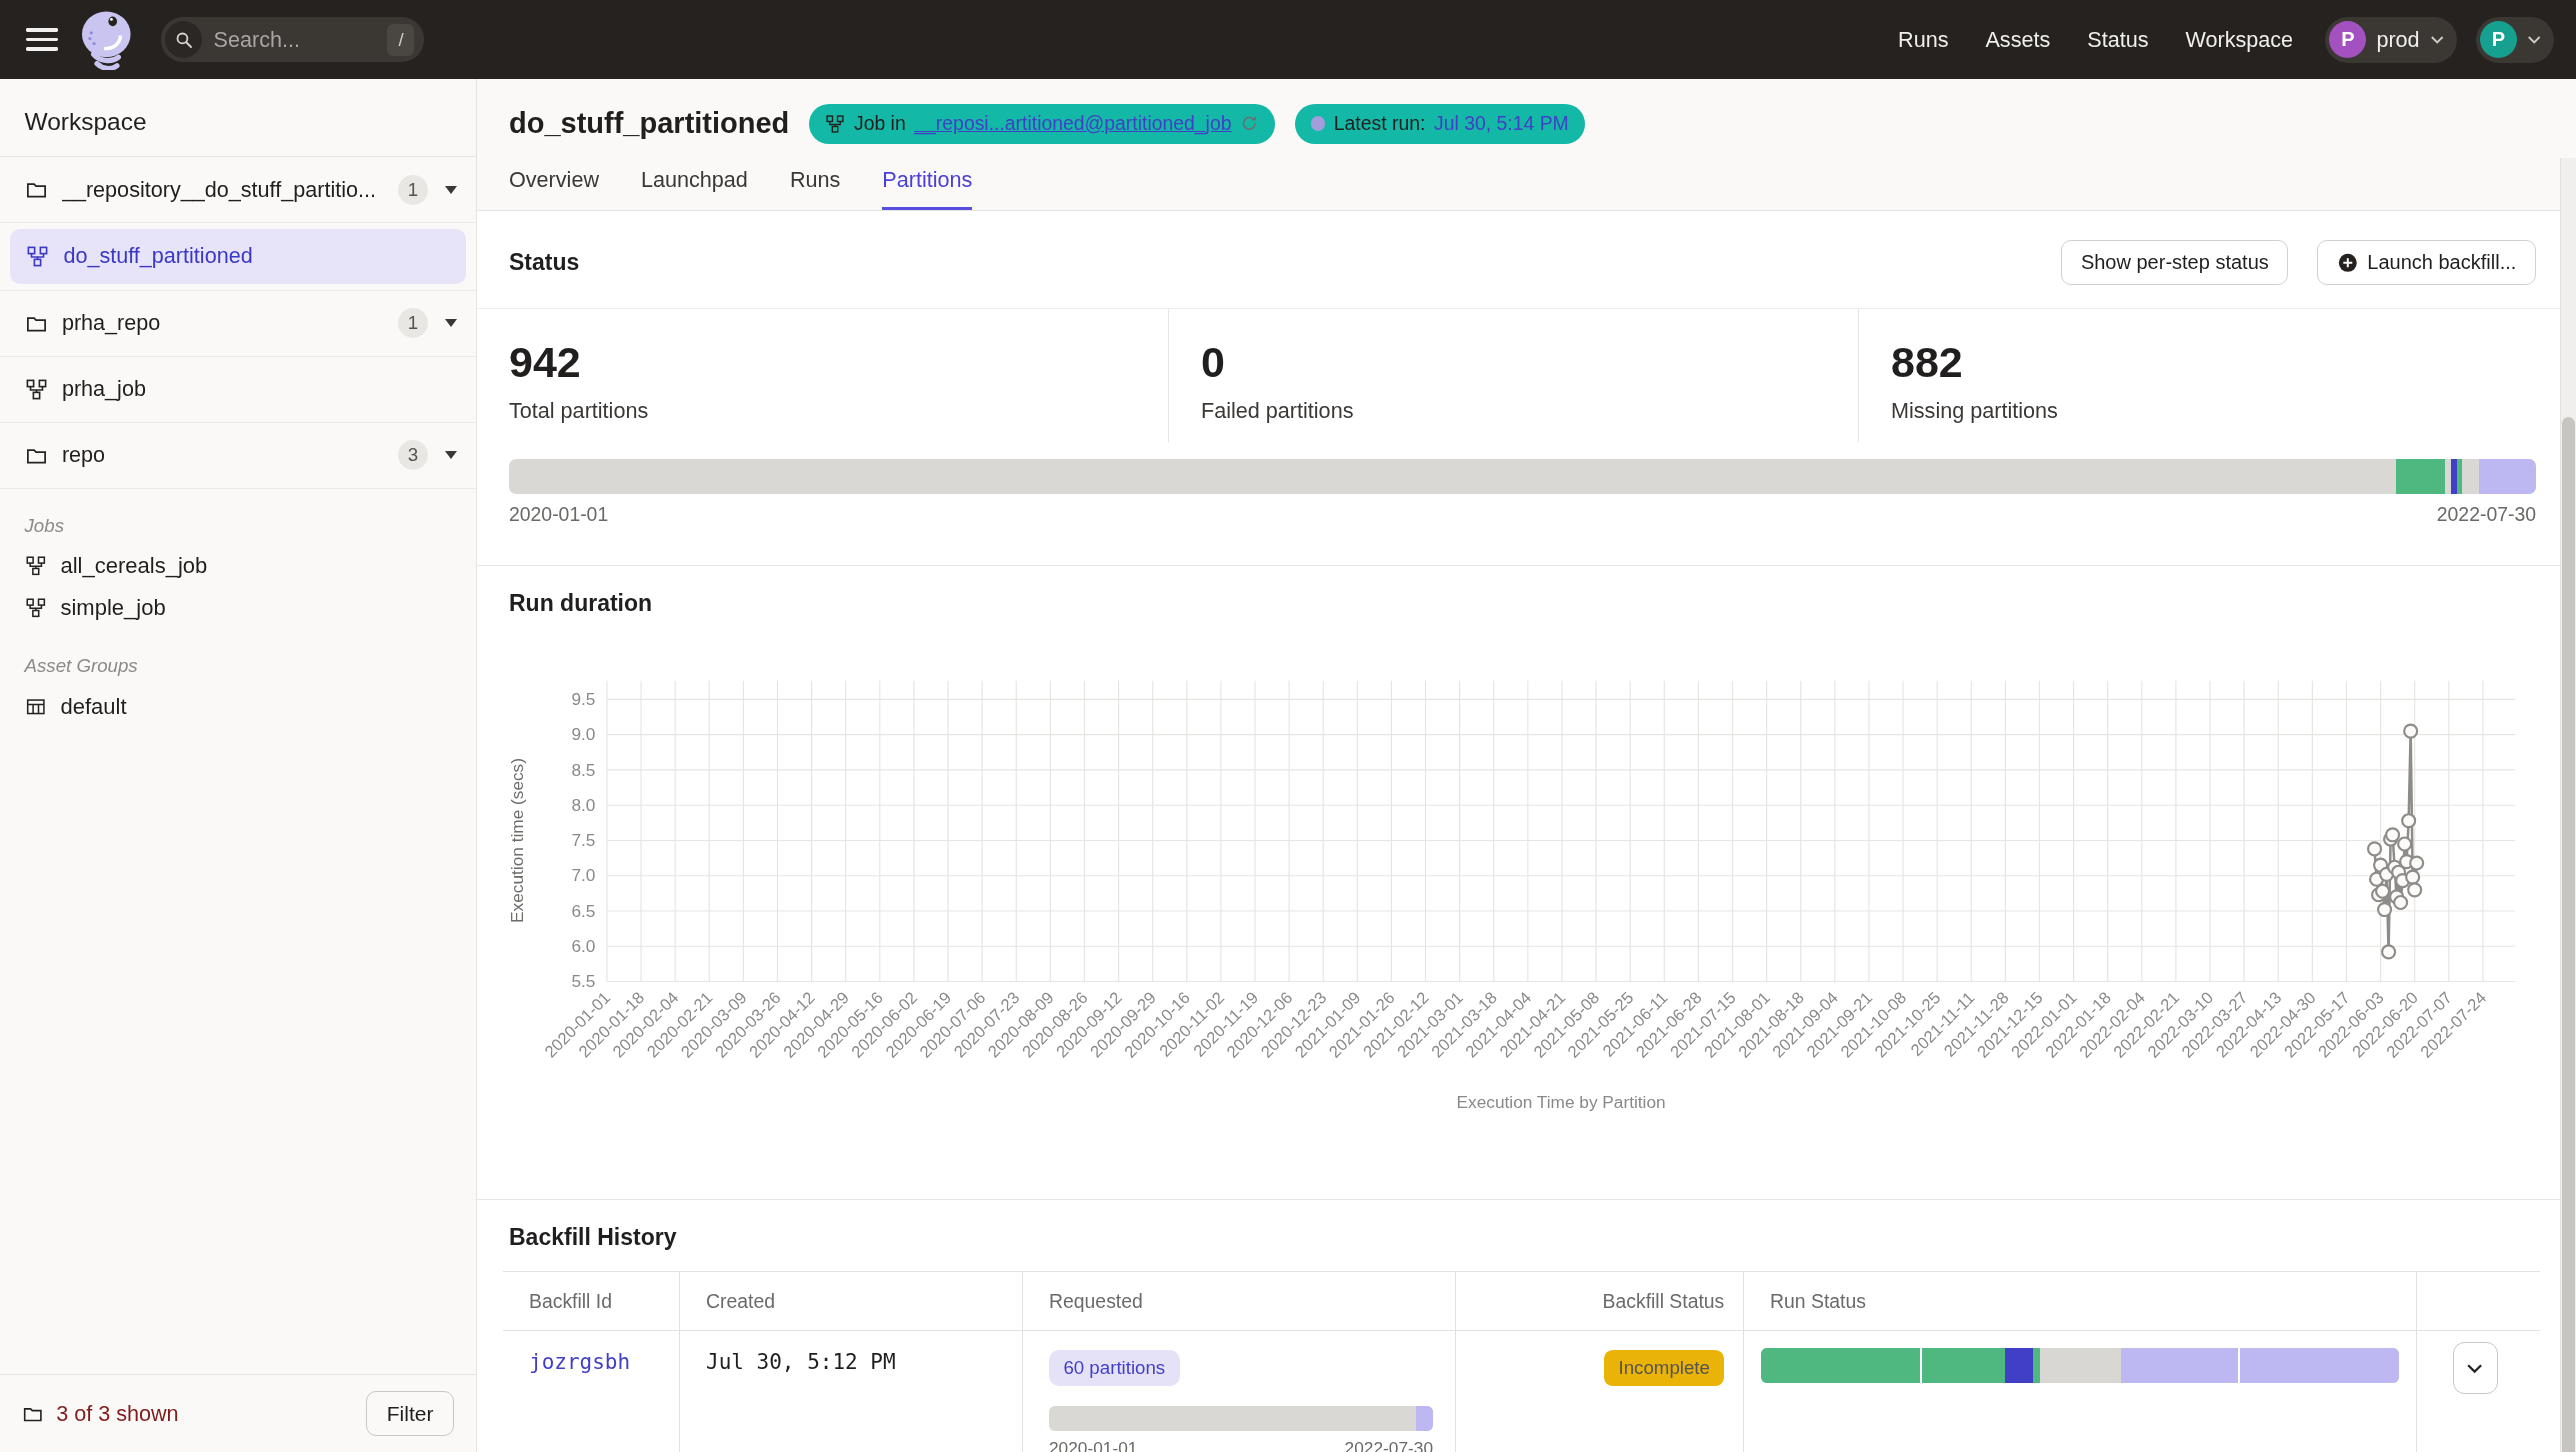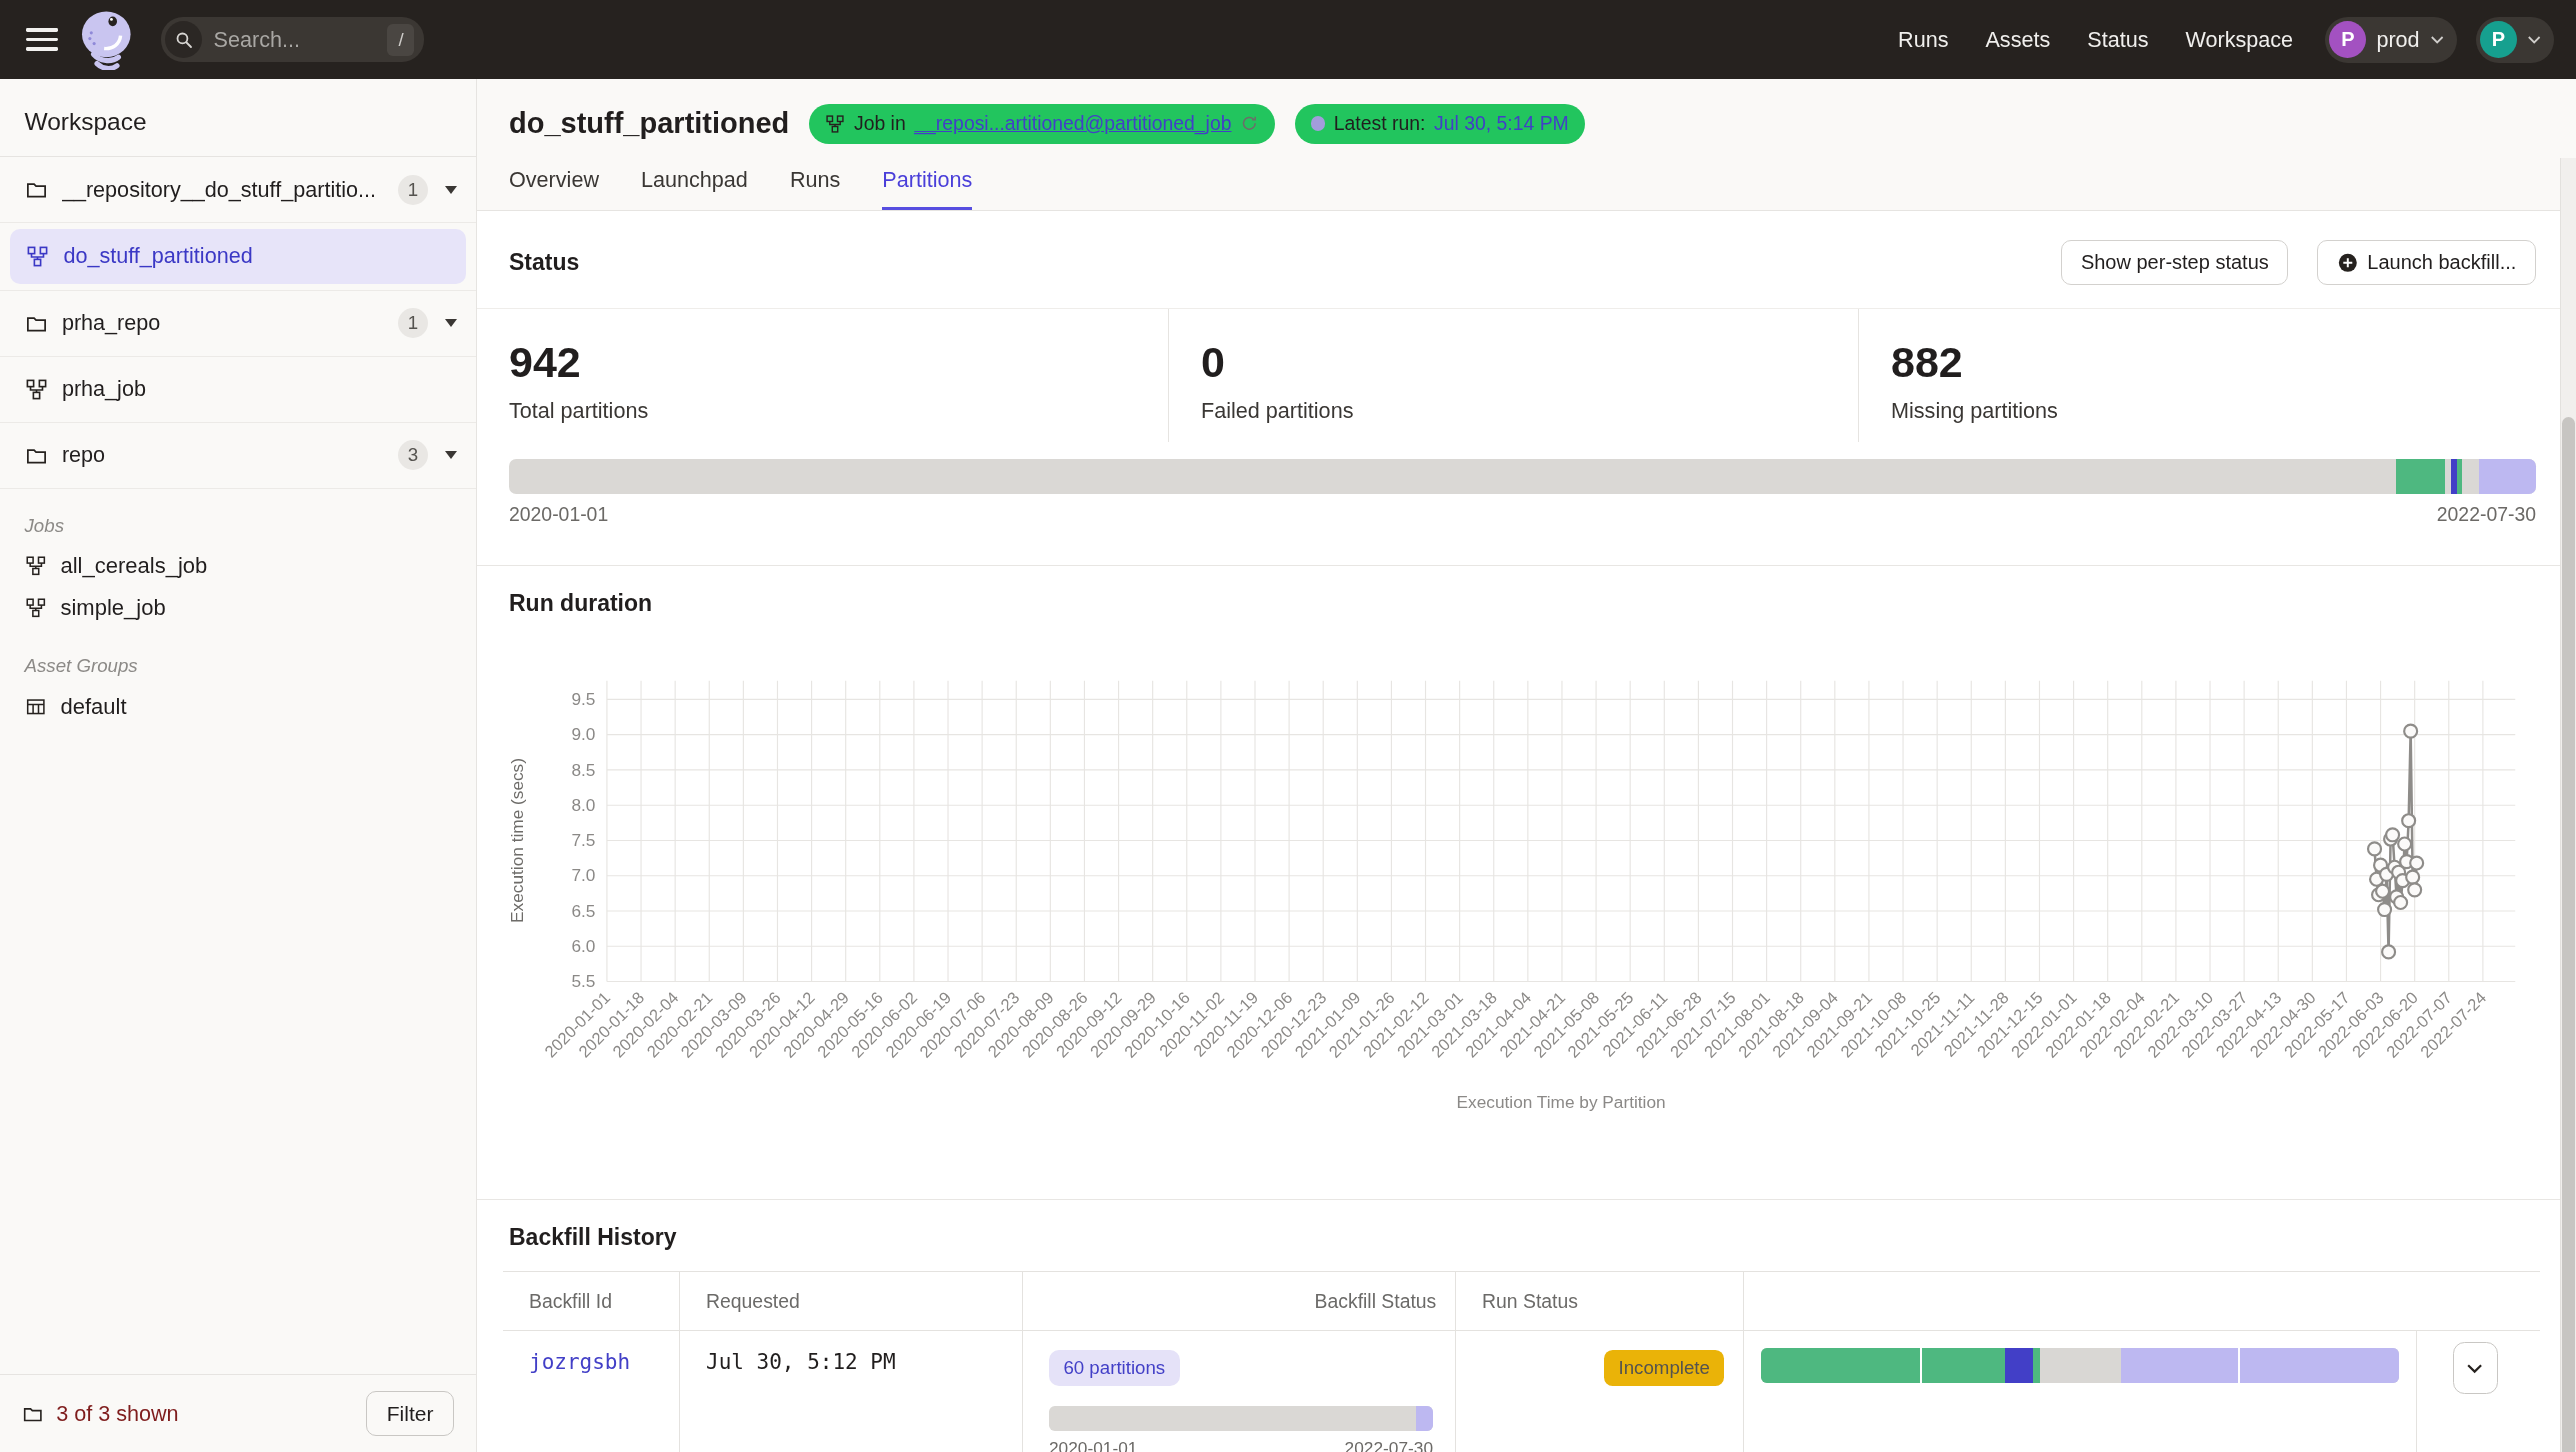--- a/index.html
+++ b/index.html
@@ -40,21 +40,21 @@
   .side-footer { position:absolute; left:0; right:0; bottom:0; height:78px; border-top:0.7px solid #E6E4E1; display:flex; align-items:center; padding:0 21.6px; gap:13px; background:#FAF9F7; }
   .side-footer .cnt { font-size:21.6px; color:#7f1d1d; }
   .btn { border:0.7px solid #C9C7C4; border-radius:10px; background:transparent; font-size:21px; color:#211E1E; padding:9.4px 20px; cursor:pointer; font-family:inherit; }
   .side-footer .btn { margin-left:auto; }
 
   
   main { flex:1; position:relative; background:#fff; }
   .page-head { background:#FAF9F7; padding:24.5px 40px 0 32px; border-bottom:0.7px solid #E6E4E1; }
   .title-row { display:flex; align-items:center; gap:20px; }
   h1 { font-size:29px; font-weight:700; color:#211E1E; }
-  .hpill { height:40px; background:#22c55e; border-radius:20px; display:flex; align-items:center; gap:8.6px; padding:0 16px; font-size:19.4px; color:#211E1E; }
+  .hpill { height:40px; background:#14b8a6; border-radius:20px; display:flex; align-items:center; gap:8.6px; padding:0 16px; font-size:19.4px; color:#211E1E; }
   .hpill a { color:#423FC7; text-decoration:underline; cursor:pointer; }
   .hpill .runlink { color:#423FC7; text-decoration:none; cursor:pointer; }
   .dot { width:14.4px; height:14.4px; border-radius:50%; background:#A29DDB; }
   .tabs { margin-top:23px; display:flex; gap:42px; }
   .tab { font-size:21.6px; color:#3A3734; padding-bottom:14.4px; cursor:pointer; border-bottom:3.6px solid transparent; }
   .tab.active { color:#4A3FD9; border-bottom-color:#574EE0; font-weight:500; }
 
   .status-row { display:flex; align-items:center; padding:29px 40px 23px 32px; }
   h2 { font-size:23px; font-weight:700; color:#211E1E; }
   .status-btns { margin-left:auto; display:flex; gap:29px; }
@@ -483,20 +483,21 @@
       </svg>
 
     <hr class="rule2" style="margin-top:72px">
     <div class="sect-head">
         <h2>Backfill History</h2>
       </div>
 
     <div class="bf-table">
       <div class="bf-header">
         <div class="hcell">Backfill Id</div>
+        <div class="hcell">Created</div>
         <div class="hcell">Requested</div>
         <div class="hcell right">Backfill Status</div>
         <div class="hcell">Run Status</div>
         <div class="hcell"></div>
       </div>
       <div class="bf-row">
         <div class="cell"><span class="mono idlink">jozrgsbh</span></div>
         <div class="cell"><span class="mono">Jul 30, 5:12 PM</span></div>
         <div class="cell">
           <span class="tagpill">60 partitions</span>

